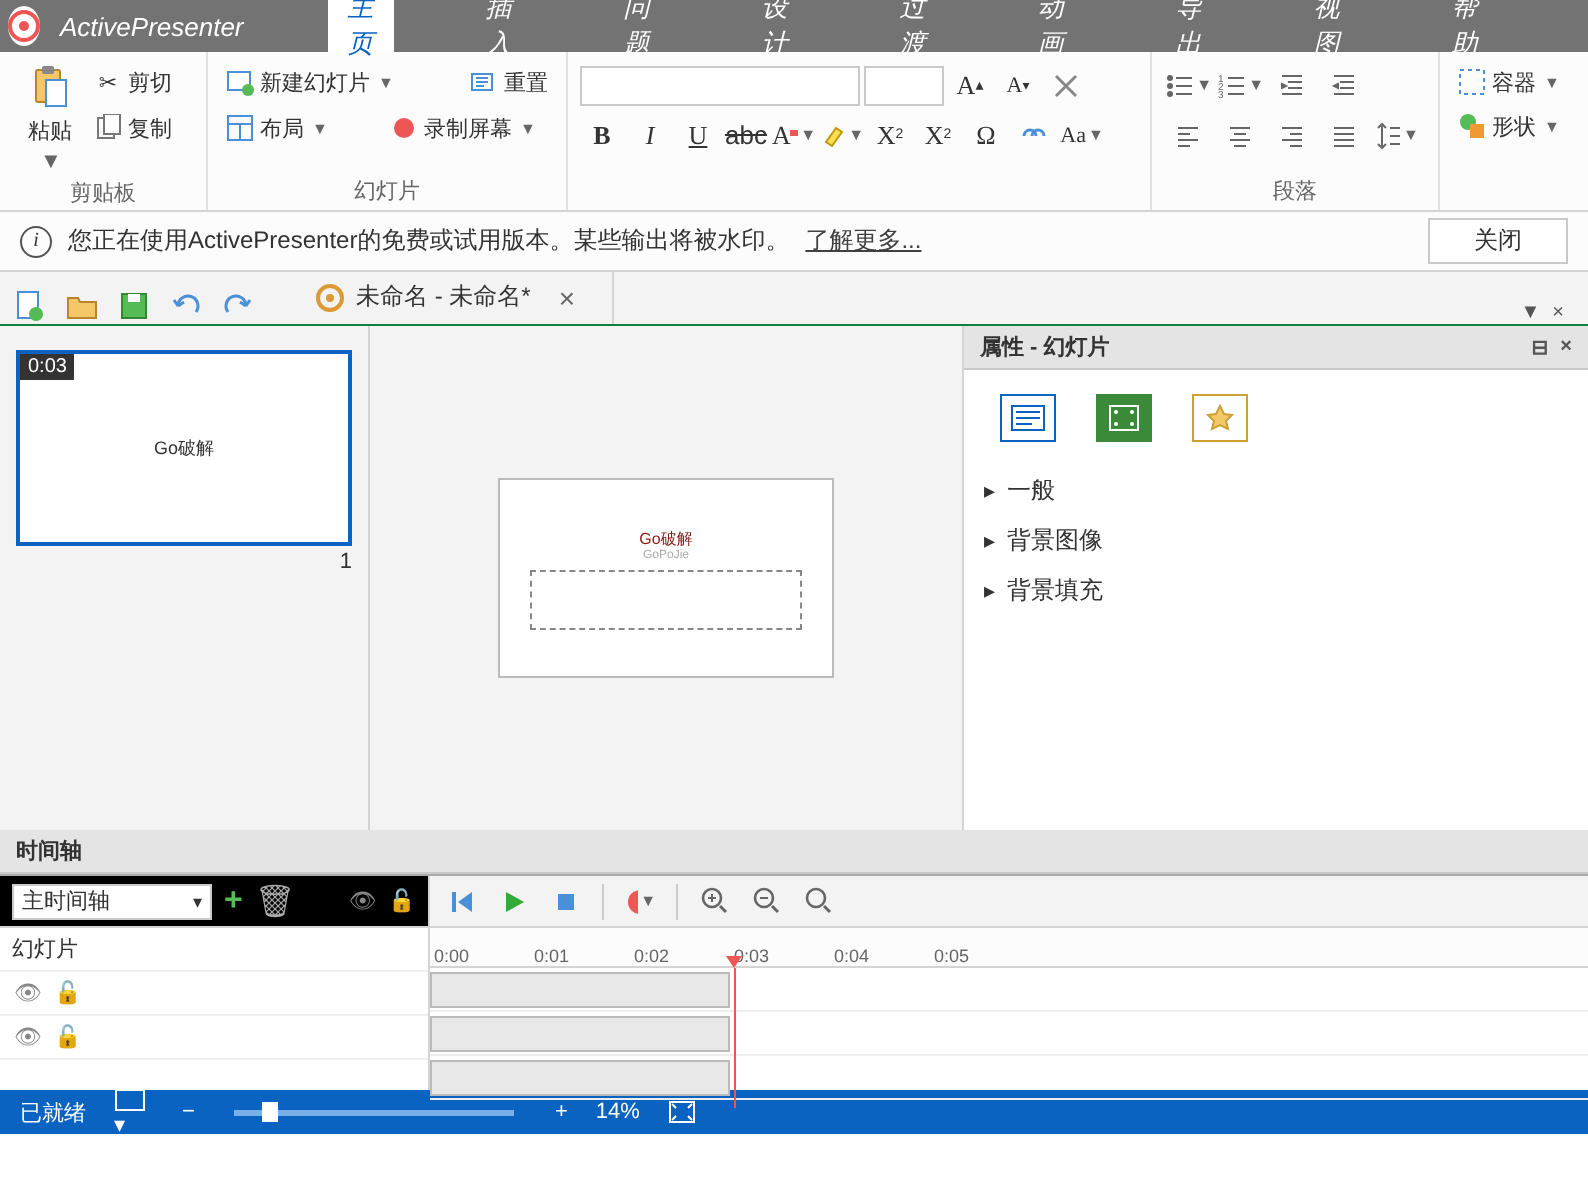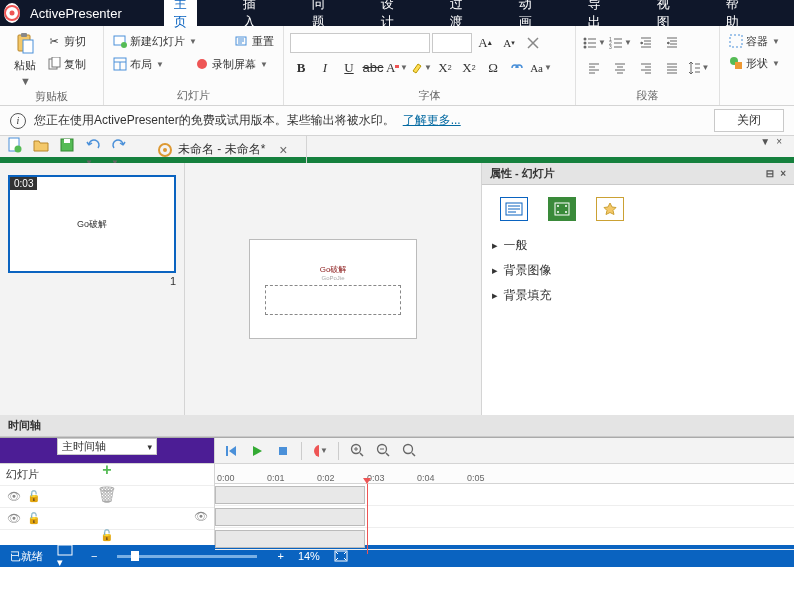--- a/index.html
+++ b/index.html
@@ -1,17 +1,17 @@
 <!DOCTYPE html>
 <html><head>
 <meta charset="utf-8">
 <style>
 * { margin: 0; padding: 0; box-sizing: border-box; font-family: "Microsoft YaHei", Arial, sans-serif; }
 body { width: 794px; height: 593px; background: #fff; overflow: hidden; font-size: 12px; color: #333; }
-.titlebar { height: 26px; background: #0f172a; display: flex; align-items: center; color: #fff; }
+.titlebar { height: 26px; background: #737373; display: flex; align-items: center; color: #fff; font-style: italic; }
 .app-logo { width: 20px; height: 20px; margin: 0 4px; border-radius: 50%; background: #fff; display: flex; align-items: center; justify-content: center; }
 .app-logo svg circle:first-child { fill: #fff; }
 .app-name { font-size: 13px; padding: 0 6px; }
 .tabs { display: flex; height: 26px; }
 .tab { padding: 0 10px; display: flex; align-items: center; font-size: 13px; cursor: pointer; margin-left: 36px; }
 .tab.active { background: #fff; color: #0a63c0; }
 .tab.highlight { color: #ffd966; }
 .winctrl { margin-left: auto; display: flex; }
 .winbtn { width: 32px; height: 26px; display: flex; align-items: center; justify-content: center; cursor: pointer; font-size: 14px; }
 .ribbon { height: 80px; background: #fcfcfc; border-bottom: 1px solid #d4d4d4; display: flex; }
@@ -27,23 +27,23 @@
 .font-grp { flex: 1; }
 .font-row { display: flex; gap: 2px; align-items: center; height: 23px; }
 .font-combo { width: 140px; height: 20px; border: 1px solid #c9c9c9; background: #fff; }
 .size-combo { width: 40px; height: 20px; border: 1px solid #c9c9c9; background: #fff; }
 .ibtn { width: 22px; height: 22px; display: flex; align-items: center; justify-content: center; cursor: pointer; font-size: 13px; }
 .drop-ar { font-size: 8px; margin-left: 1px; color: #666; }
 .para-grp .ibtn { width: 24px; }
 .cont-grp .sm-btn { width: 66px; }
 .infobar { height: 30px; background: #fcfcfc; border-bottom: 1px solid #d4d4d4; display: flex; align-items: center; padding: 0 10px; gap: 8px; font-size: 12px; }
 .info-ic { width: 16px; height: 16px; border: 1.5px solid #555; border-radius: 50%; display: flex; align-items: center; justify-content: center; font-size: 10px; font-style: italic; font-family: serif; }
-.link { color: #0369a1; text-decoration: underline; cursor: pointer; }
+.link { color: #404040; text-decoration: underline; cursor: pointer; }
 .close-btn { margin-left: auto; border: 1px solid #c9c9c9; padding: 2px 22px; cursor: pointer; background: #fff; }
-.qat { height: 27px; background: #f3f3f3; border-bottom: 6px solid #15803d; display: flex; align-items: flex-start; padding: 0 6px; gap: 8px; }
+.qat { height: 27px; background: #f3f3f3; border-bottom: 1px solid #15803d; display: flex; align-items: flex-end; padding: 0 6px; gap: 8px; }
 .qat .icn { width: 18px; height: 18px; cursor: pointer; }
 .doc-tab { display: flex; align-items: center; height: 27px; padding: 0 10px; border-right: 1px solid #d4d4d4; gap: 6px; margin-left: 12px; }
 .doc-tab .ologo { width: 14px; height: 14px; border-radius: 50%; border: 2px solid #d93; position: relative; }
 .doc-tab .ologo:after { content: ""; position: absolute; width: 4px; height: 4px; background: #d93; border-radius: 50%; top: 3px; left: 3px; }
 .tab-close { cursor: pointer; padding: 0 8px; font-size: 14px; color: #666; }
 .pin-ctrl { margin-left: auto; display: flex; gap: 6px; font-size: 10px; color: #555; padding-right: 6px; }
 .workspace { height: 252px; display: flex; }
 .thumb-panel { width: 185px; background: #f3f3f3; border-right: 1px solid #d4d4d4; padding: 12px 4px; }
 .thumb { width: 168px; height: 98px; background: #fff; border: 2px solid #0a63c0; position: relative; display: flex; align-items: center; justify-content: center; margin-left: 4px; }
 .thumb-time { position: absolute; top: 0; left: 0; background: #333; color: #fff; font-size: 10px; padding: 1px 4px; }
@@ -60,21 +60,21 @@
 .prop-tabs { display: flex; gap: 20px; padding: 12px 18px; }
 .ptab { width: 28px; height: 24px; border: 1px solid #0a63c0; display: flex; align-items: center; justify-content: center; cursor: pointer; }
 .ptab.green { border-color: #3a8a3a; background: #3a8a3a; }
 .ptab.ylw { border-color: #cba134; }
 .prop-sections { padding: 0 10px; }
 .psec { display: flex; align-items: center; padding: 4px 0; cursor: pointer; font-size: 12px; }
 .psec:before { content: "▸"; margin-right: 6px; font-size: 11px; }
 .timeline { height: 130px; border-top: 1px solid #aaa; display: flex; background: #fff; }
 .tl-left { width: 214px; }
 .tl-hd { height: 22px; background: #e4e4e4; border-bottom: 1px solid #c9c9c9; display: flex; align-items: center; padding: 0 8px; font-size: 11px; font-weight: bold; width: 794px; }
-.tl-controls { height: 26px; background: #4c1d95; border-bottom: 1px solid #d4d4d4; display: flex; align-items: center; padding: 0 6px; gap: 6px; flex-direction: column; }
+.tl-controls { height: 26px; background: #000000; border-bottom: 1px solid #d4d4d4; display: flex; align-items: center; padding: 0 6px; gap: 6px; }
 .tl-sel { width: 100px; height: 18px; border: 1px solid #c9c9c9; font-size: 11px; padding: 0 4px; display: flex; align-items: center; background: #fff; }
 .tl-sel:after { content: "▾"; margin-left: auto; font-size: 9px; }
 .tl-row { height: 22px; display: flex; align-items: center; border-bottom: 1px solid #eee; padding: 0 6px; gap: 4px; font-size: 11px; }
 .tl-row .vis, .tl-row .lck { width: 16px; text-align: center; color: #888; cursor: pointer; font-size: 11px; }
 .tl-row .name { flex: 1; }
 .tl-right { flex: 1; border-left: 1px solid #d4d4d4; position: relative; }
 .tl-toolbar { height: 26px; background: #f3f3f3; border-bottom: 1px solid #d4d4d4; display: flex; align-items: center; padding: 0 8px; gap: 10px; }
 .pb { width: 16px; height: 16px; cursor: pointer; display: flex; align-items: center; justify-content: center; }
 .time-ruler { height: 20px; border-bottom: 1px solid #d4d4d4; display: flex; font-size: 9px; color: #666; align-items: flex-end; position: relative; background: #fcfcfc; }
 .time-ruler span { width: 50px; text-align: left; padding-left: 2px; }
@@ -247,21 +247,20 @@
         <div class="ibtn" style="font-family:serif">X<sub style="font-size:7px">2</sub></div>
         <div class="ibtn" style="font-family:serif">Ω</div>
         <div class="ibtn">
             <svg width="16" height="14">
               <path d="M3 7a3 3 0 016 0M7 7a3 3 0 016 0" fill="none" stroke="#4a90d9" stroke-width="1.5"></path>
             </svg>
           </div>
         <div class="ibtn" style="font-family:serif;font-size:11px">Aa<span class="drop-ar">▼</span></div>
       </div>
     </div>
-    <div class="rgroup-label">字体</div>
   </div>
 
   <div class="rgroup para-grp" style="width:144px">
     <div class="rgroup-body" style="flex-direction:column;gap:2px;padding-top:3px">
       <div class="font-row">
         <div class="ibtn">
             <svg width="16" height="14">
               <circle cx="3" cy="3" r="1.5" fill="#666"></circle>
               <circle cx="3" cy="7" r="1.5" fill="#666"></circle>
               <circle cx="3" cy="11" r="1.5" fill="#666"></circle>

